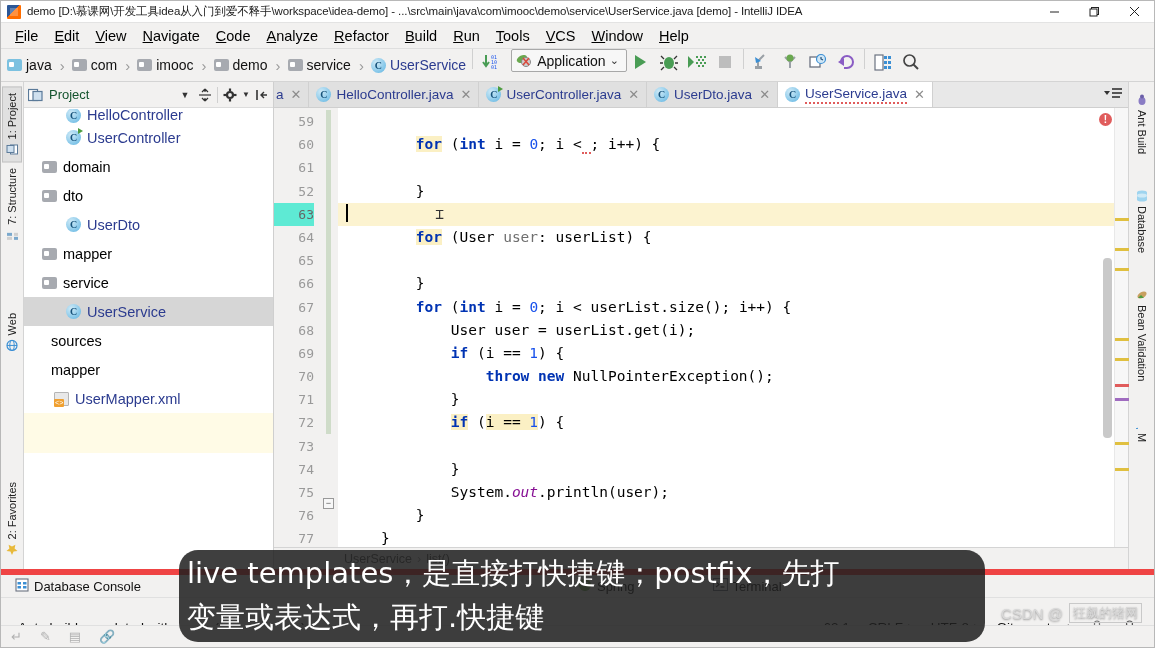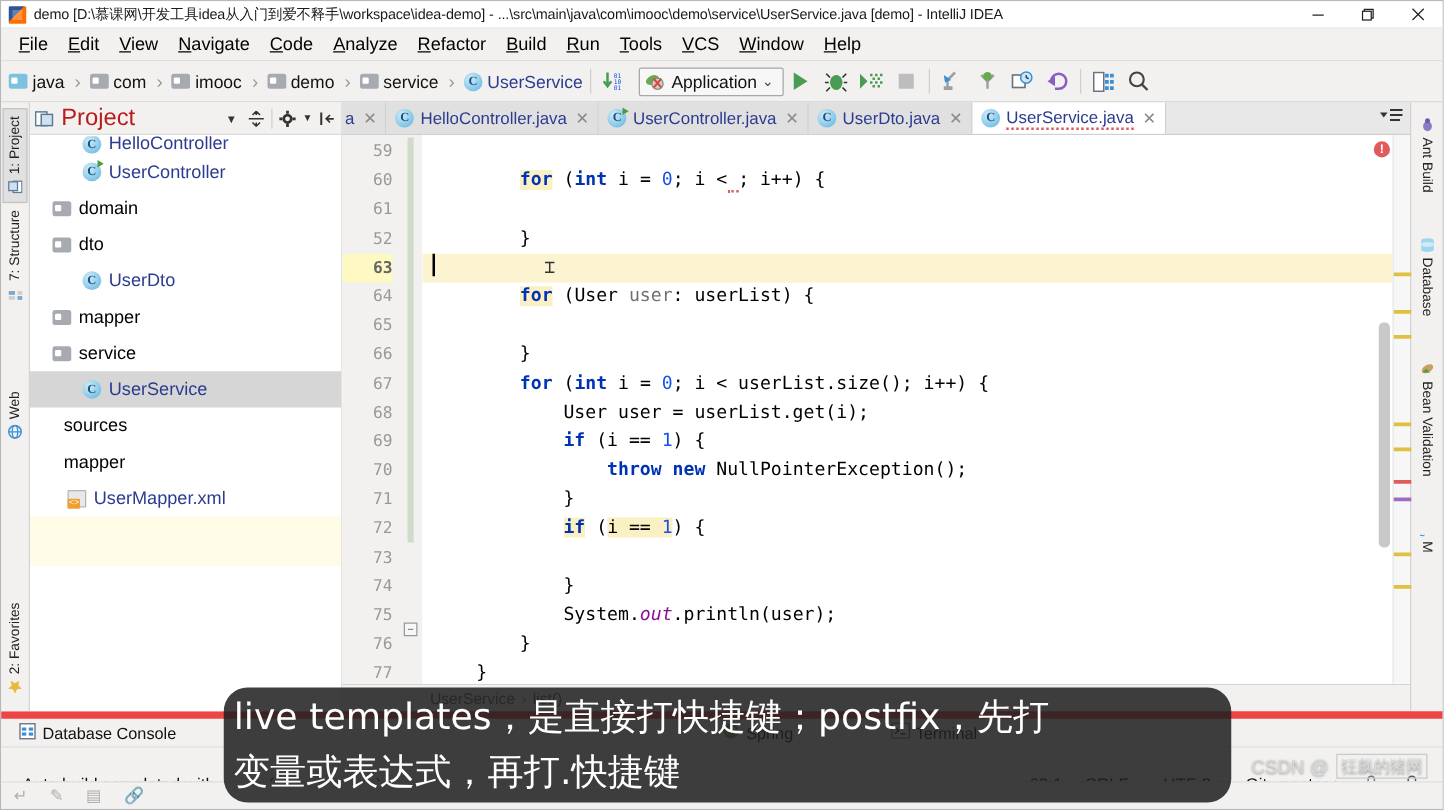--- a/index.html
+++ b/index.html
@@ -58,21 +58,21 @@
     font-size: 14.5px; color: #000;
     padding: 2px 8px;
     white-space: nowrap;
   }
   .menu-item .ul { text-decoration: underline; }
 
   
   .navbar {
     height: 33px; min-height: 33px;
     background: #f2f1f0;
-    display: flex; align-items: center;
+    display: flex; 
     padding: 0 4px;
     border-bottom: 1px solid #d4d4d4;
   }
   .crumb { display: flex; align-items: center; padding: 0 2px; }
   .crumb-label { font-size: 14px; color: #111; margin-left: 4px; white-space: nowrap; }
   .crumb-label.blue { color: #2b3b8f; }
   .crumb-sep {
     font-size: 15px; color: #9a9a9a; margin: 0 5px 0 6px; font-weight: 300;
   }
   .fold {
@@ -137,21 +137,21 @@
     width: 250px; min-width:250px;
     background: #ffffff;
     border-right: 1px solid #cfcfcf;
     display: flex; flex-direction: column;
   }
   .proj-head {
     height: 26px; min-height:26px; background: #f2f1f0;
     display: flex; align-items: center; gap: 4px;
     padding: 0 3px; border-bottom: 1px solid #dcdcdc;
   }
-  .proj-title { font-size: 19px; color: #b91c1c; margin-left: 2px; flex:1; }
+  .proj-title { font-size: 13px; color: #14532d; margin-left: 2px; flex:1; }
   .hicon { width: 16px; height: 16px; display:flex;align-items:center;justify-content:center; }
   .tree { flex: 1; overflow: hidden; position: relative; padding-top: 1px; background:#fff; }
   .trow {
     height: 29px; display: flex; align-items: center;
     padding-left: 6px; font-size: 14.5px; color: #000;
     white-space: nowrap;
   }
   .trow.sel { background: #d6d6d6; }
   .trow .ind { display:inline-block; flex:none; }
   .trow .lbl { margin-left: 6px; }
@@ -182,21 +182,21 @@
   .tabbar-right { margin-left:auto; display:flex; align-items:center; padding: 0 4px; gap:2px; }
 
   .editor { flex: 1; display: flex; min-height: 0; position: relative; background: #fff; }
   .gutter {
     width: 46px; min-width:46px; background: #f2f1f0;
     text-align: right; padding-right: 6px; padding-top: 2px;
     font-family: "DejaVu Sans Mono", monospace; font-size: 13px; color: #999;
     border-right: 0; user-select:none;
   }
   .gline { height: 23.2px; line-height: 23.2px; }
-  .gline.cur { background: #fef9c3; color:#666;font-weight:bold; }
+  .gline.cur { background: #5eead4; color:#666; }
   .foldcol {
     width: 18px; min-width:18px; background: #f2f1f0; position: relative;
   }
   .fold-bar { position:absolute; left:6px; top:0; width:5px; background:#cfdcc9; }
   .codearea {
     flex: 1; position: relative; overflow: hidden;
     font-family: "DejaVu Sans Mono", monospace; font-size: 14.5px;
     padding-top: 2px; background:#fff;
   }
   .cline { height: 23.2px; line-height: 23.2px; white-space: pre; padding-left: 8px; }

